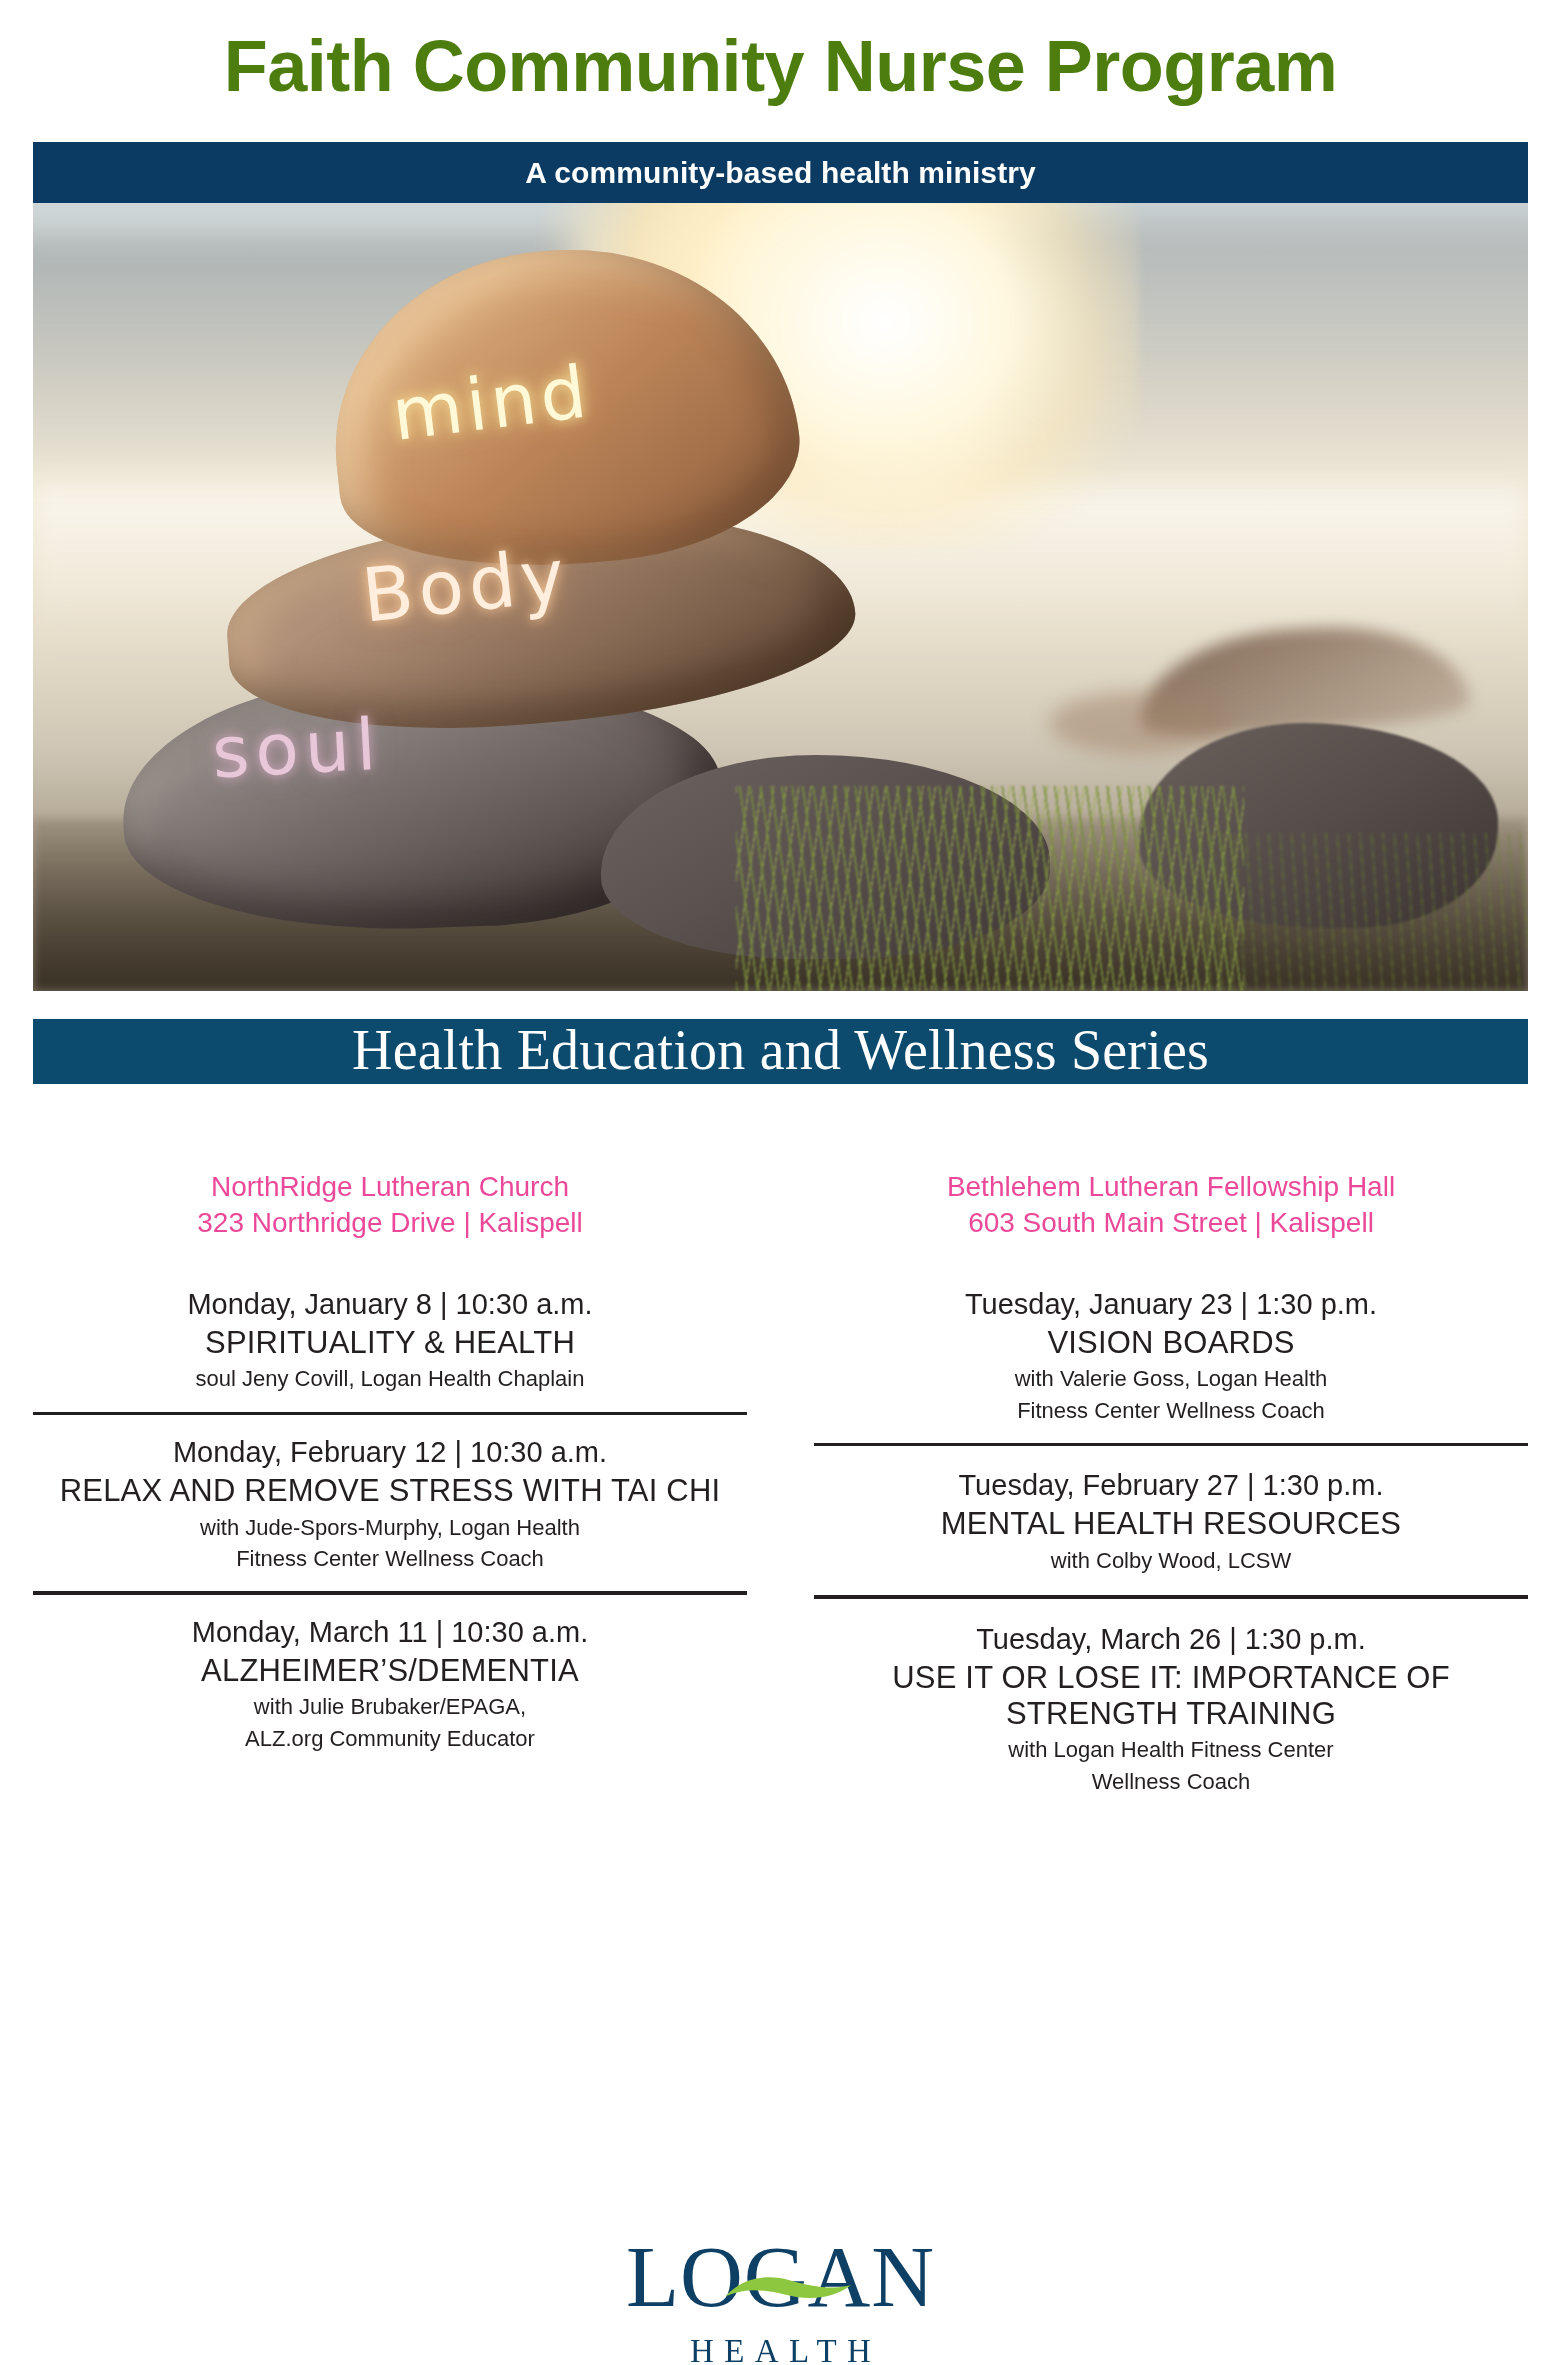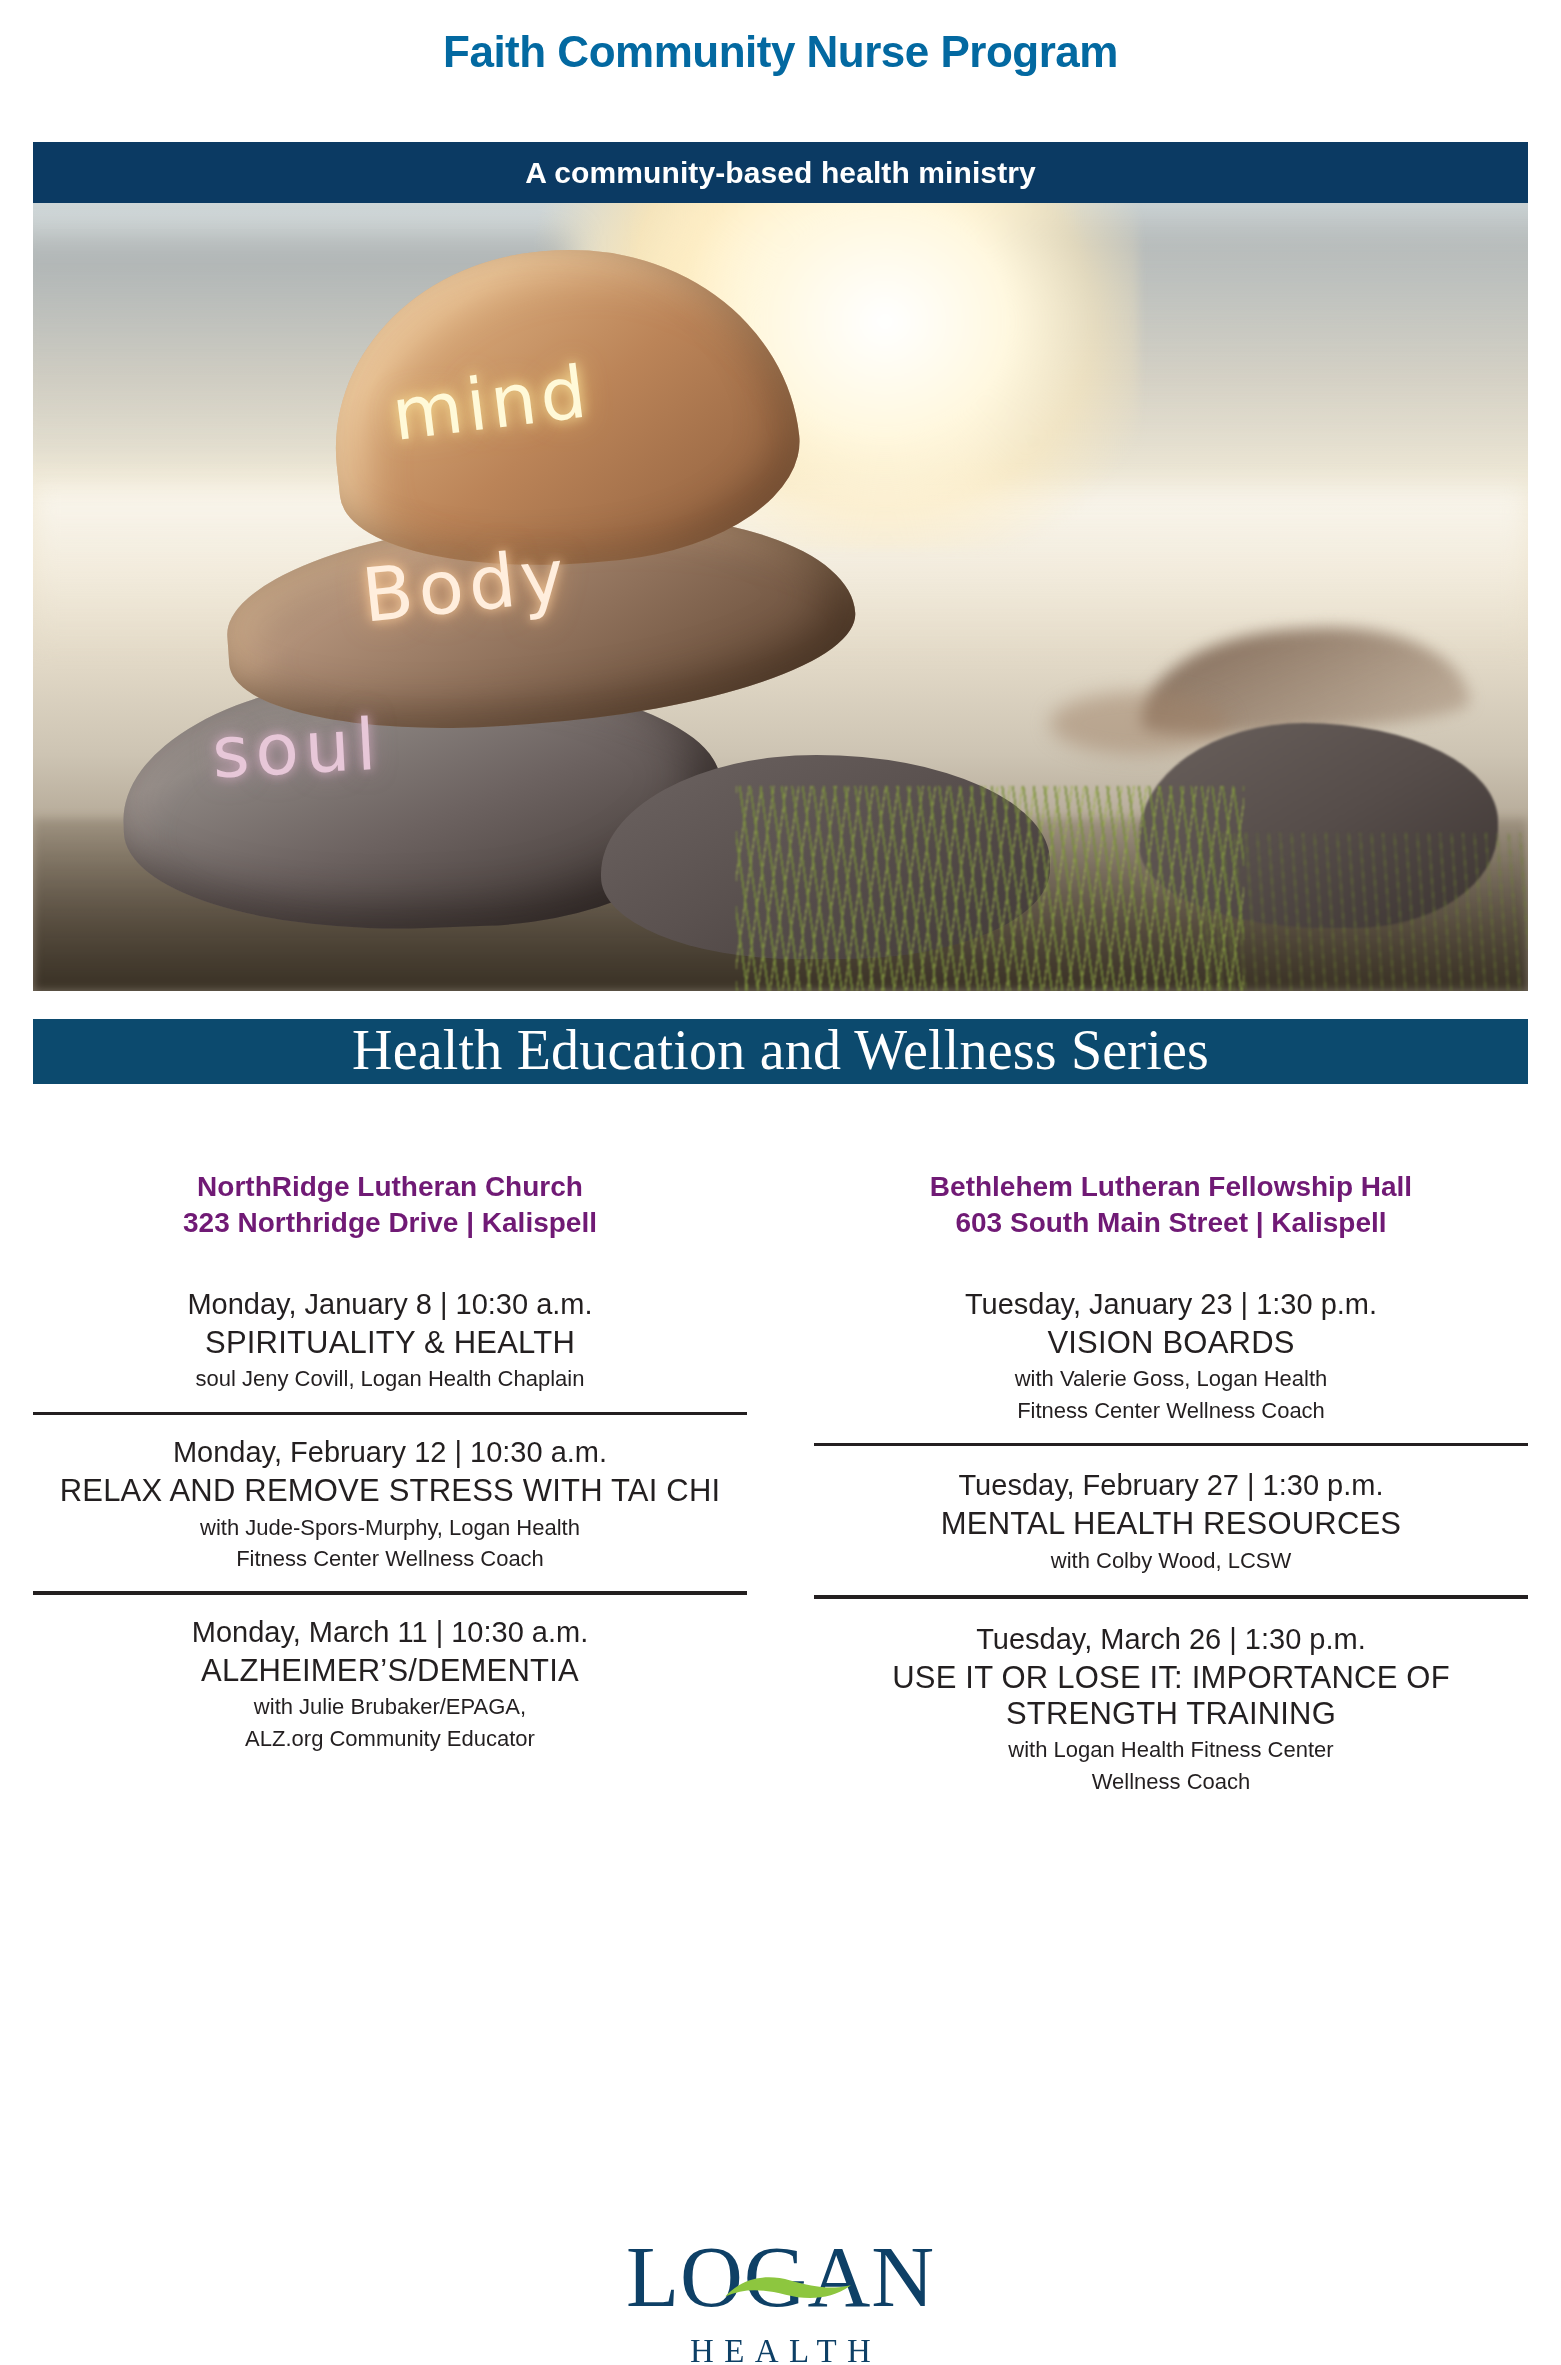--- a/index.html
+++ b/index.html
@@ -12,23 +12,23 @@
   }
 
   .page { position:relative; width:1561px; height:2413px; background:#fff; }
 
   
   .title-wrap {
     position:absolute; left:0; top:29px; width:1561px;
     text-align:center;
   }
   .main-title {
-    font-size:44px;
+    font-size:72px;
     font-weight:700;
-    color:#0369a1;
+    color:#4d7c0f;
     letter-spacing:-0.5px;
     line-height:1.05;
     white-space:nowrap;
   }
 
   
   .hero {
     position:absolute; left:33px; top:142px;
     width:1495px; height:942px;
     overflow:hidden;
@@ -206,21 +206,21 @@
   
   .columns {
     position:absolute; left:0; top:1169px; width:1561px; height:908px;
   }
   .col { position:absolute; top:0; }
   .col-left  { left:33px;   width:714px; }
   .col-right { left:814px; width:714px; }
 
   .venue { text-align:center; }
   .venue-name, .venue-addr {
-    font-size:28px; font-weight:700; line-height:1.28; color:#701a75;
+    font-size:28px; font-weight:400; line-height:1.28; color:#ec4899;
     white-space:nowrap;
   }
 
   .event { text-align:center; }
   .ev-date {
     font-size:29px; font-weight:400; color:#231f20; line-height:1.25;
     white-space:nowrap;
   }
   .ev-title {
     font-size:31px; font-weight:400; color:#231f20;

